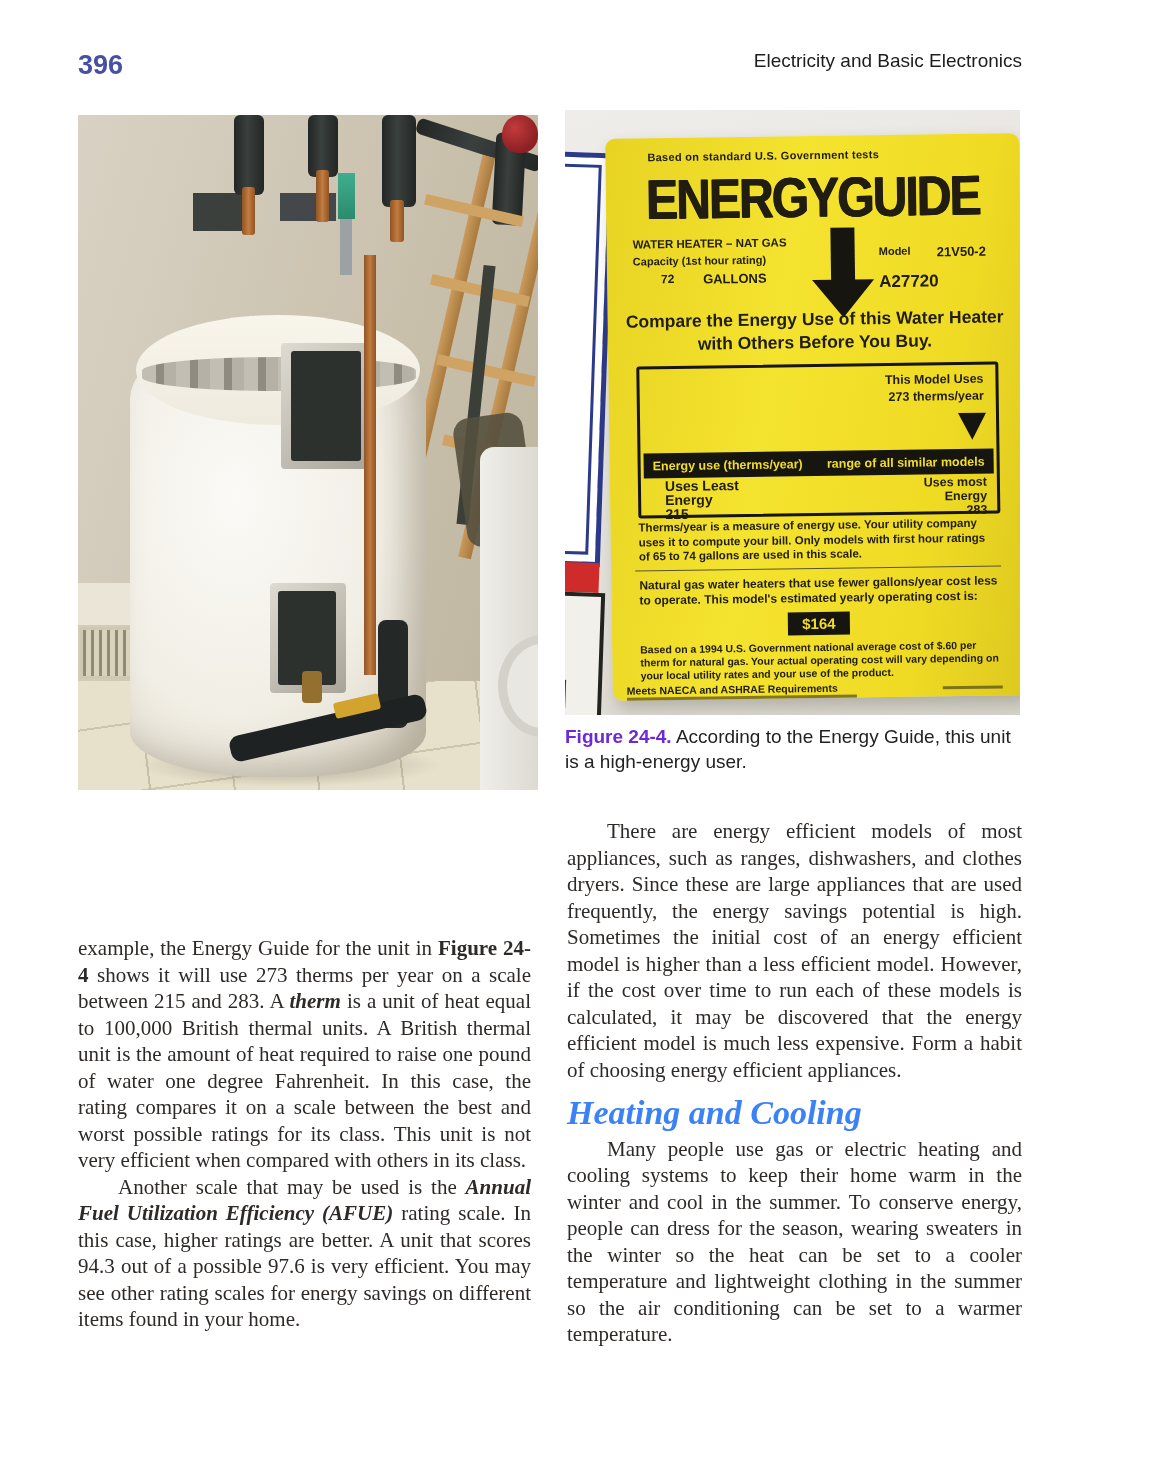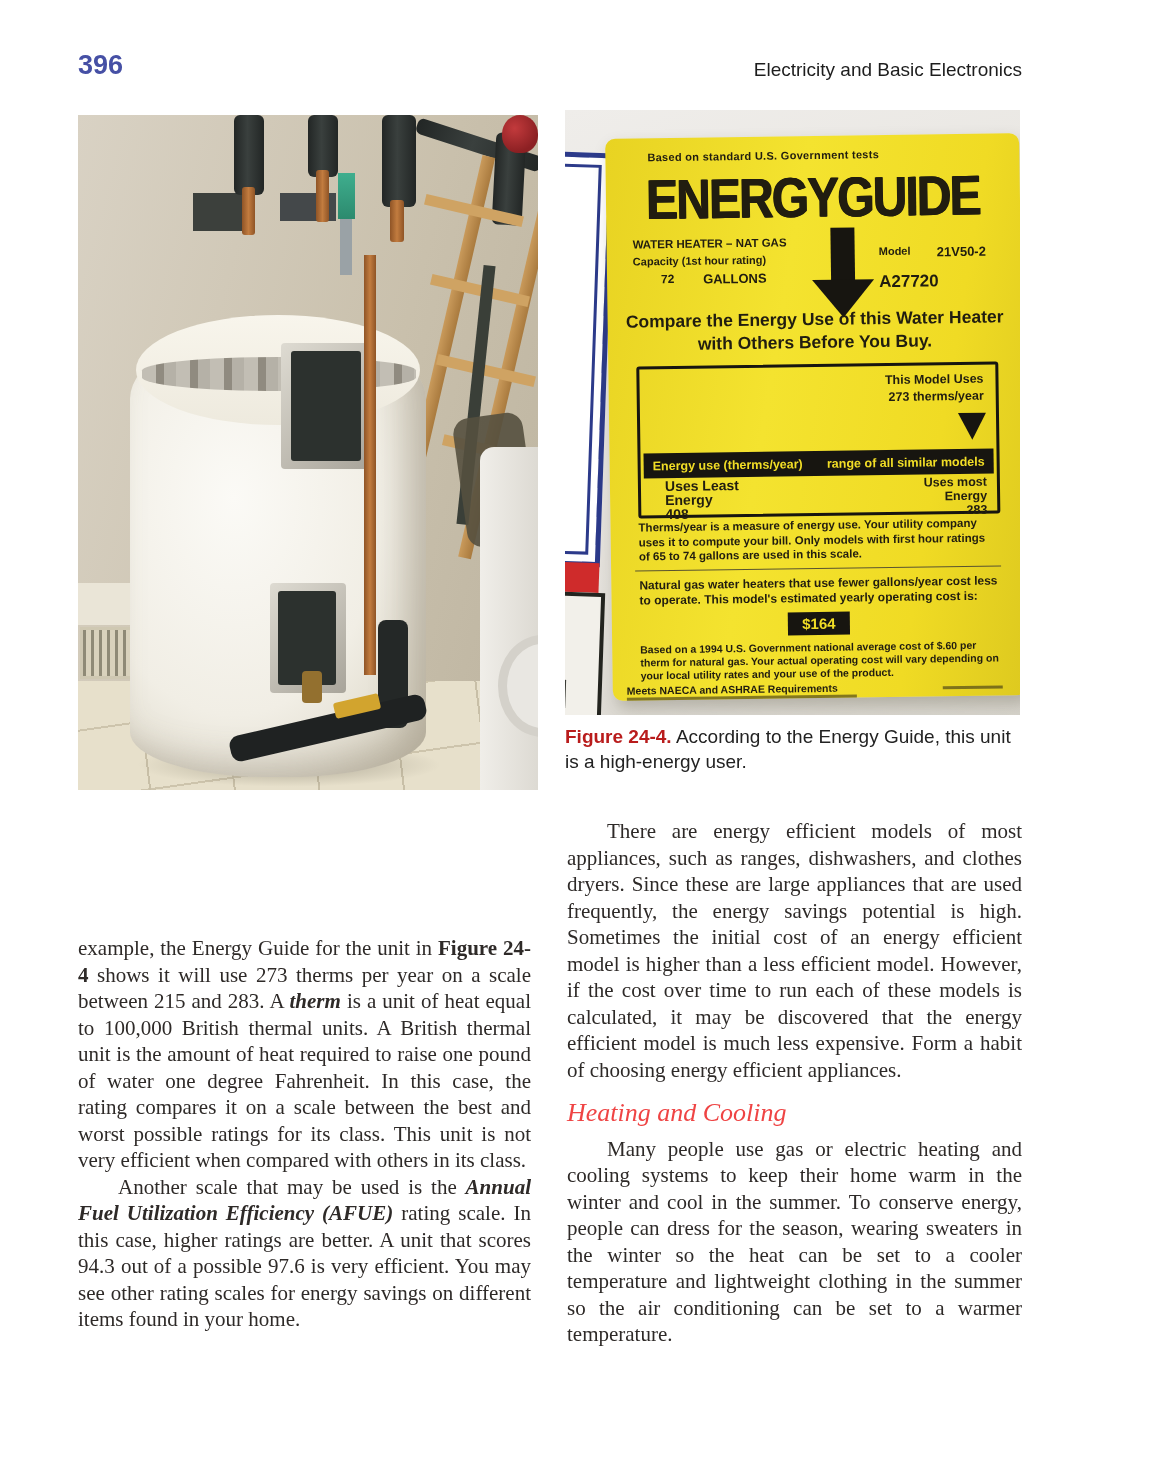--- a/index.html
+++ b/index.html
@@ -2,33 +2,33 @@
 <html><head>
 <meta charset="utf-8">
 <style>
   html,body{margin:0;padding:0;background:#ffffff;}
   .page{position:relative;width:1156px;height:1479px;background:#ffffff;overflow:hidden;
         font-family:"Liberation Serif",serif;color:#2e2a28;}
   .abs{position:absolute;}
 
   
   .header{position:absolute;left:78px;top:50px;width:944px;display:flex;
-          justify-content:space-between;align-items:flex-end;}
+          justify-content:space-between;}
   .page-num{font-family:"Liberation Sans",sans-serif;font-weight:bold;font-size:27px;color:#4650a5;}
   .running-head{font-family:"Liberation Sans",sans-serif;font-size:19px;color:#1d1d1d;}
 
   
   .caption{font-family:"Liberation Sans",sans-serif;font-size:19px;line-height:25px;color:#222;}
-  .caption b{color:#b91c1c;}
+  .caption b{color:#6d28d9;}
   .body-col{font-size:21px;line-height:26.5px;text-align:justify;color:#2e2a28;}
   .body-col p{margin:0;}
   .indent{text-indent:40px;}
   .kw{font-weight:bold;font-style:italic;}
-  .section-heading{font-family:"Liberation Serif",serif;font-weight:normal;font-style:italic;
-                   font-size:26px;color:#ef4444;}
+  .section-heading{font-family:"Liberation Serif",serif;font-weight:bold;font-style:italic;
+                   font-size:34px;color:#3b82f6;}
 
   
   .photo3{position:absolute;left:78px;top:115px;width:460px;height:675px;overflow:hidden;
           background:linear-gradient(105deg,#d9d2c4,#c9c0ac 60%,#bdb4a0);}
   .p3-floor{position:absolute;left:-10px;top:566px;width:480px;height:120px;background:#e7e0cb;
             background-image:repeating-linear-gradient(83deg,transparent 0 82px,#c8bfa7 82px 84px),
                              repeating-linear-gradient(-8deg,transparent 0 66px,#cdc4ac 66px 68px);}
   .p3-baseboard{position:absolute;left:0;top:468px;width:62px;height:42px;background:#eae5d7;}
   .p3-vent{position:absolute;left:2px;top:512px;width:50px;height:46px;background:#d9d2bc;
            border:3px solid #cfc8b2;
@@ -210,21 +210,21 @@
           <span>273 therms/year</span>
         </div>
         <div class="eg-marker"></div>
         <div class="eg-bar">
           <span>Energy use (therms/year)</span>
           <span>range of all similar models</span>
         </div>
         <div class="eg-least">
           <span>Uses Least</span><br>
           <span>Energy</span><br>
-          <span>408</span>
+          <span>215</span>
         </div>
         <div class="eg-most">
           <span>Uses most</span><br>
           <span>Energy</span><br>
           <span>283</span>
         </div>
       </div>
 
       <div class="t eg-note1">Therms/year is a measure of energy use.  Your utility company uses it to compute your bill.  Only models with first hour ratings of 65 to 74 gallons are used in this scale.</div>
       <div class="eg-divider"></div>

